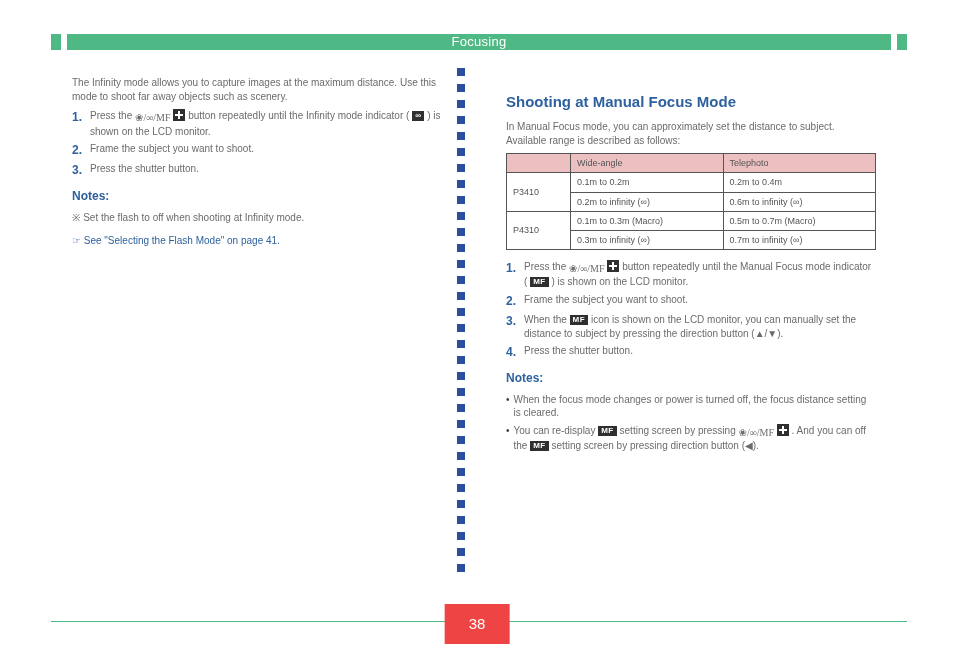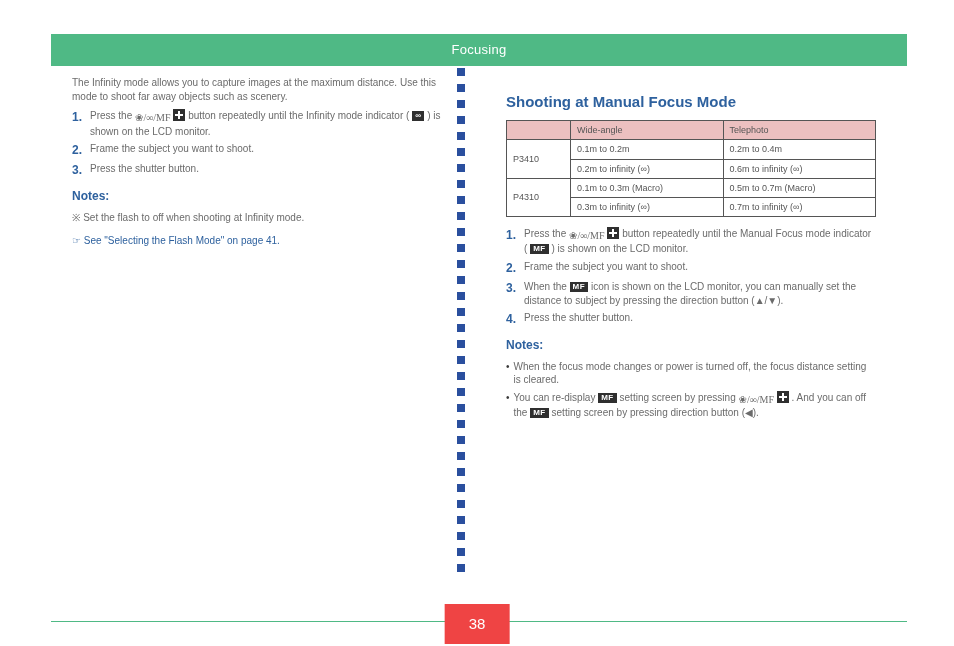--- a/index.html
+++ b/index.html
@@ -11,24 +11,23 @@
     position: relative;
     color: #6b6b6b;
     font-size: 10px;
     line-height: 1.35;
   }
   .banner {
     position: absolute;
     top: 34px;
     left: 51px;
     right: 47px;
-    height: 32px;
+    height: 16px;
     display: flex;
     align-items: stretch;
-    flex-direction: column;
   }
   .banner-cap-left, .banner-cap-right {
     width: 10px;
     background: #4fb985;
   }
   .banner-gap { width: 6px; }
   .banner-mid {
     flex: 1;
     background: #4fb985;
     color: #fff;
@@ -216,20 +215,21 @@
     <div class="step-body">Press the shutter button.</div>
   </div>
 
   <div class="h2">Notes:</div>
   <div class="note note-star">Set the flash to off when shooting at Infinity mode.</div>
   <div class="seealso">See "Selecting the Flash Mode" on page 41.</div>
 </div>
 
 <div class="col col-right">
   <div class="h1">Shooting at Manual Focus Mode</div>
+  <div class="para">In Manual Focus mode, you can approximately set the distance to subject. Available range is described as follows:</div>
 
   <table class="focus">
     <tbody>
         <tr>
       <th class="rh"></th>
       <th>Wide-angle</th>
       <th>Telephoto</th>
     </tr>
     <tr>
       <td class="rh" rowspan="2">P3410</td>

